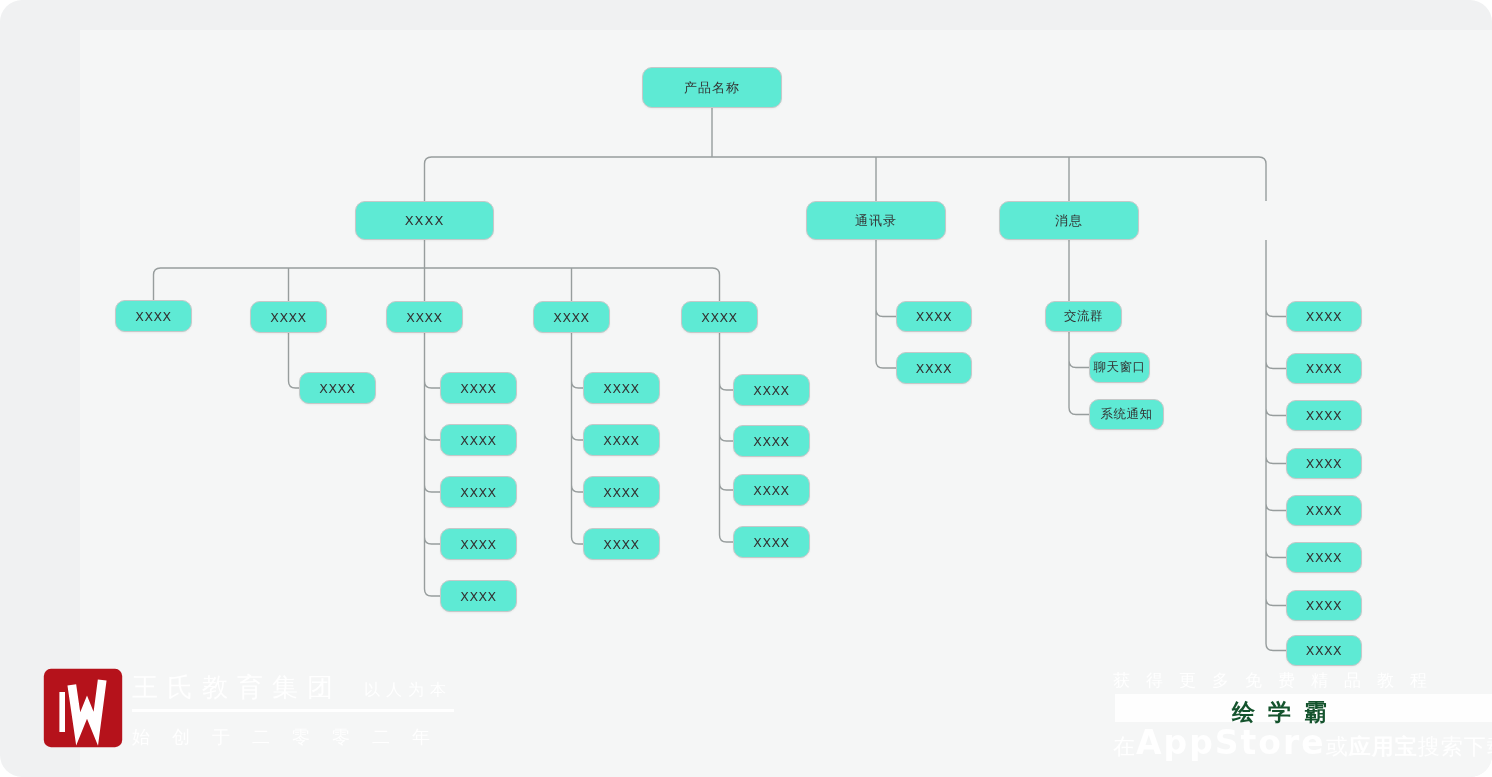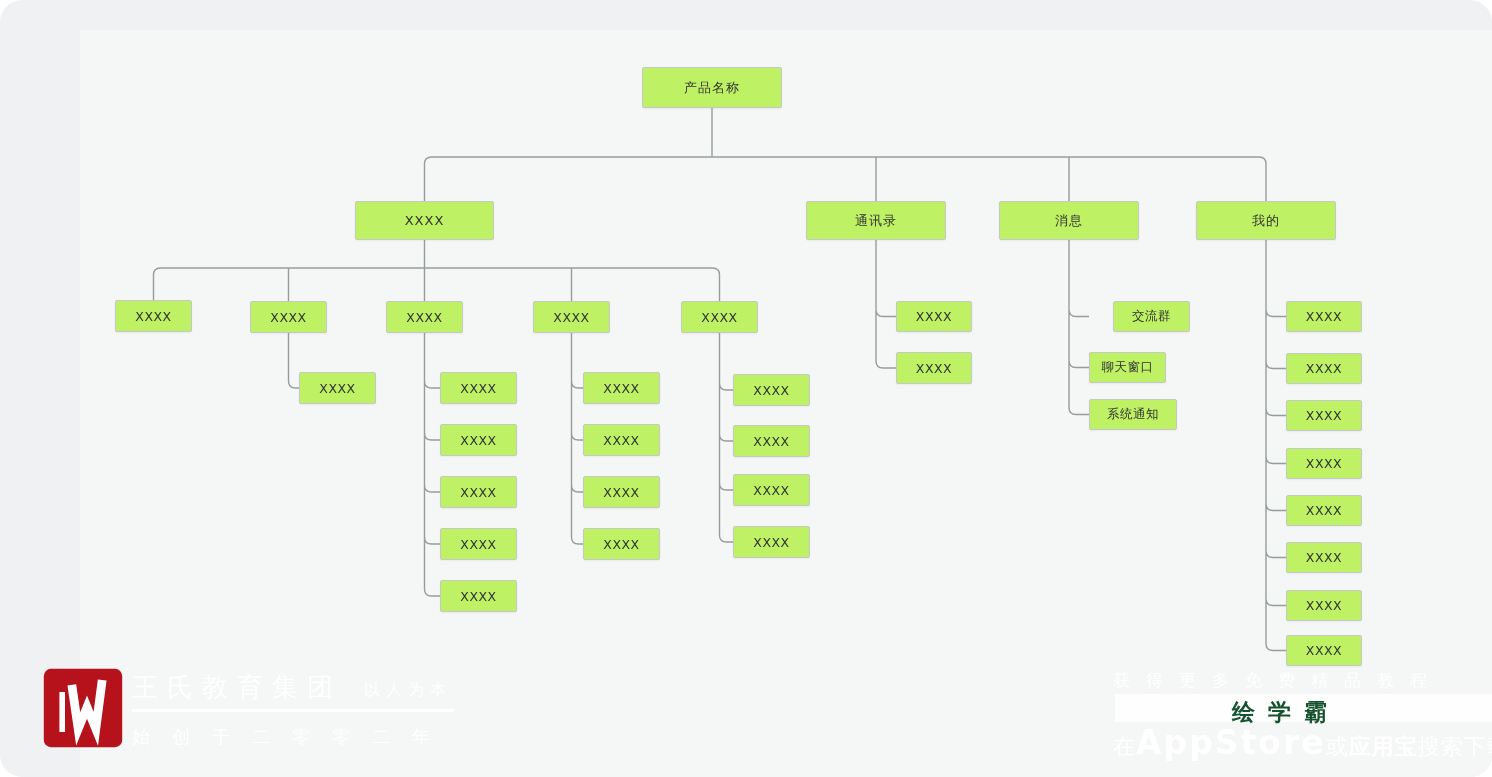--- a/index.html
+++ b/index.html
@@ -1,21 +1,21 @@
 <!DOCTYPE html>
 <html><head>
 <meta charset="utf-8">
 <style>
   html,body{margin:0;padding:0;background:#ffffff;}
   body{width:1492px;height:777px;font-family:"DejaVu Sans","Liberation Sans",sans-serif;}
   .canvas{position:relative;width:1492px;height:777px;background:#f0f1f2;border-radius:22px;overflow:hidden;}
   .inner-panel{position:absolute;left:80px;top:30px;right:0;bottom:0;background:#f5f6f6;}
   #connector-layer{position:absolute;left:0;top:0;width:1492px;height:777px;pointer-events:none;}
   #nodes-layer{position:absolute;left:0;top:0;width:1492px;height:777px;}
-  .node{position:absolute;background:#bef264;border:1px solid #c5c8c8;border-radius:2px;
+  .node{position:absolute;background:#5eead4;border:1px solid #c5c8c8;border-radius:10px;
         box-shadow:0 1px 2px rgba(0,0,0,0.05);display:flex;align-items:center;justify-content:center;
         font-size:12.5px;color:#333;letter-spacing:0.5px;box-sizing:border-box;cursor:default;}
   .node-lg{font-size:13px;letter-spacing:1px;}
 
   
   .wm{position:absolute;color:rgba(255,255,255,0.95);}
   .wm-logo{position:absolute;left:42px;top:668px;width:82px;height:80px;}
   .wm-company{position:absolute;left:132px;top:670px;font-size:26px;letter-spacing:9px;white-space:nowrap;}
   .wm-slogan{position:absolute;left:364px;top:680px;font-size:16px;letter-spacing:6px;white-space:nowrap;}
   .wm-divider{position:absolute;left:132px;top:709px;width:322px;height:3px;background:rgba(255,255,255,0.95);}
@@ -46,21 +46,20 @@
       <path d="M876,240 V361 M876,309.5 Q876,316.5 883,316.5 H896 M876,361 Q876,368 883,368 H896" fill="none" stroke="#979d9d" stroke-width="1.4"></path>
       <path d="M1069,240 V407.5 M1069,309.5 Q1069,316.5 1076,316.5 H1089 M1069,360.5 Q1069,367.5 1076,367.5 H1089 M1069,407.5 Q1069,414.5 1076,414.5 H1089" fill="none" stroke="#979d9d" stroke-width="1.4"></path>
       <path d="M1266,240 V643.5 M1266,309.5 Q1266,316.5 1273,316.5 H1286 M1266,361.5 Q1266,368.5 1273,368.5 H1286 M1266,408.5 Q1266,415.5 1273,415.5 H1286 M1266,456.5 Q1266,463.5 1273,463.5 H1286 M1266,503.5 Q1266,510.5 1273,510.5 H1286 M1266,550.5 Q1266,557.5 1273,557.5 H1286 M1266,598.5 Q1266,605.5 1273,605.5 H1286 M1266,643.5 Q1266,650.5 1273,650.5 H1286" fill="none" stroke="#979d9d" stroke-width="1.4"></path>
     </svg>
 
   <div id="nodes-layer">
       <div class="node node-lg" style="left: 642px; top: 67px; width: 140px; height: 41px;">产品名称</div>
       <div class="node node-lg" style="left: 355px; top: 201px; width: 139px; height: 39px;">XXXX</div>
       <div class="node node-lg" style="left: 806px; top: 201px; width: 140px; height: 39px;">通讯录</div>
       <div class="node node-lg" style="left: 999px; top: 201px; width: 140px; height: 39px;">消息</div>
-      <div class="node node-lg" style="left: 1196px; top: 201px; width: 140px; height: 39px;">我的</div>
       <div class="node" style="left: 115px; top: 300px; width: 77px; height: 32px;">XXXX</div>
       <div class="node" style="left: 250px; top: 301px; width: 77px; height: 32px;">XXXX</div>
       <div class="node" style="left: 386px; top: 301px; width: 77px; height: 32px;">XXXX</div>
       <div class="node" style="left: 533px; top: 301px; width: 77px; height: 32px;">XXXX</div>
       <div class="node" style="left: 681px; top: 301px; width: 77px; height: 32px;">XXXX</div>
       <div class="node" style="left: 299px; top: 372px; width: 77px; height: 32px;">XXXX</div>
       <div class="node" style="left: 440px; top: 372px; width: 77px; height: 32px;">XXXX</div>
       <div class="node" style="left: 440px; top: 424px; width: 77px; height: 32px;">XXXX</div>
       <div class="node" style="left: 440px; top: 476px; width: 77px; height: 32px;">XXXX</div>
       <div class="node" style="left: 440px; top: 528px; width: 77px; height: 32px;">XXXX</div>
@@ -68,23 +67,23 @@
       <div class="node" style="left: 583px; top: 372px; width: 77px; height: 32px;">XXXX</div>
       <div class="node" style="left: 583px; top: 424px; width: 77px; height: 32px;">XXXX</div>
       <div class="node" style="left: 583px; top: 476px; width: 77px; height: 32px;">XXXX</div>
       <div class="node" style="left: 583px; top: 528px; width: 77px; height: 32px;">XXXX</div>
       <div class="node" style="left: 733px; top: 374px; width: 77px; height: 32px;">XXXX</div>
       <div class="node" style="left: 733px; top: 425px; width: 77px; height: 32px;">XXXX</div>
       <div class="node" style="left: 733px; top: 474px; width: 77px; height: 32px;">XXXX</div>
       <div class="node" style="left: 733px; top: 526px; width: 77px; height: 32px;">XXXX</div>
       <div class="node" style="left: 896px; top: 301px; width: 76px; height: 31px;">XXXX</div>
       <div class="node" style="left: 896px; top: 352px; width: 76px; height: 32px;">XXXX</div>
-      <div class="node" style="left: 1113px; top: 301px; width: 77px; height: 31px;">交流群</div>
-      <div class="node" style="left: 1089px; top: 352px; width: 77px; height: 31px;">聊天窗口</div>
-      <div class="node" style="left: 1089px; top: 399px; width: 88px; height: 31px;">系统通知</div>
+      <div class="node" style="left: 1045px; top: 301px; width: 77px; height: 31px;">交流群</div>
+      <div class="node" style="left: 1089px; top: 352px; width: 61px; height: 31px;">聊天窗口</div>
+      <div class="node" style="left: 1089px; top: 399px; width: 75px; height: 31px;">系统通知</div>
       <div class="node" style="left: 1286px; top: 301px; width: 76px; height: 31px;">XXXX</div>
       <div class="node" style="left: 1286px; top: 353px; width: 76px; height: 31px;">XXXX</div>
       <div class="node" style="left: 1286px; top: 400px; width: 76px; height: 31px;">XXXX</div>
       <div class="node" style="left: 1286px; top: 448px; width: 76px; height: 31px;">XXXX</div>
       <div class="node" style="left: 1286px; top: 495px; width: 76px; height: 31px;">XXXX</div>
       <div class="node" style="left: 1286px; top: 542px; width: 76px; height: 31px;">XXXX</div>
       <div class="node" style="left: 1286px; top: 590px; width: 76px; height: 31px;">XXXX</div>
       <div class="node" style="left: 1286px; top: 635px; width: 76px; height: 31px;">XXXX</div>
     </div>
 

